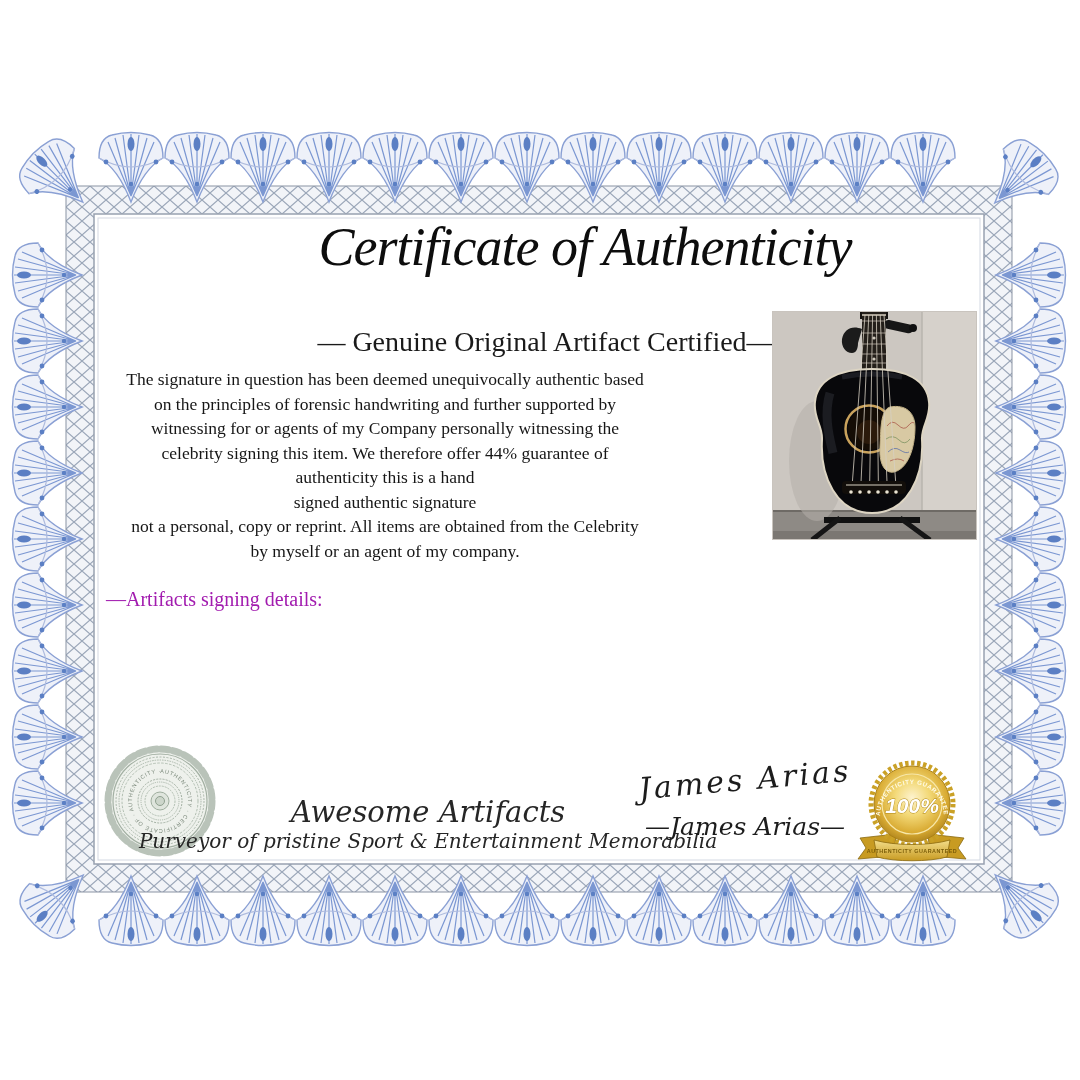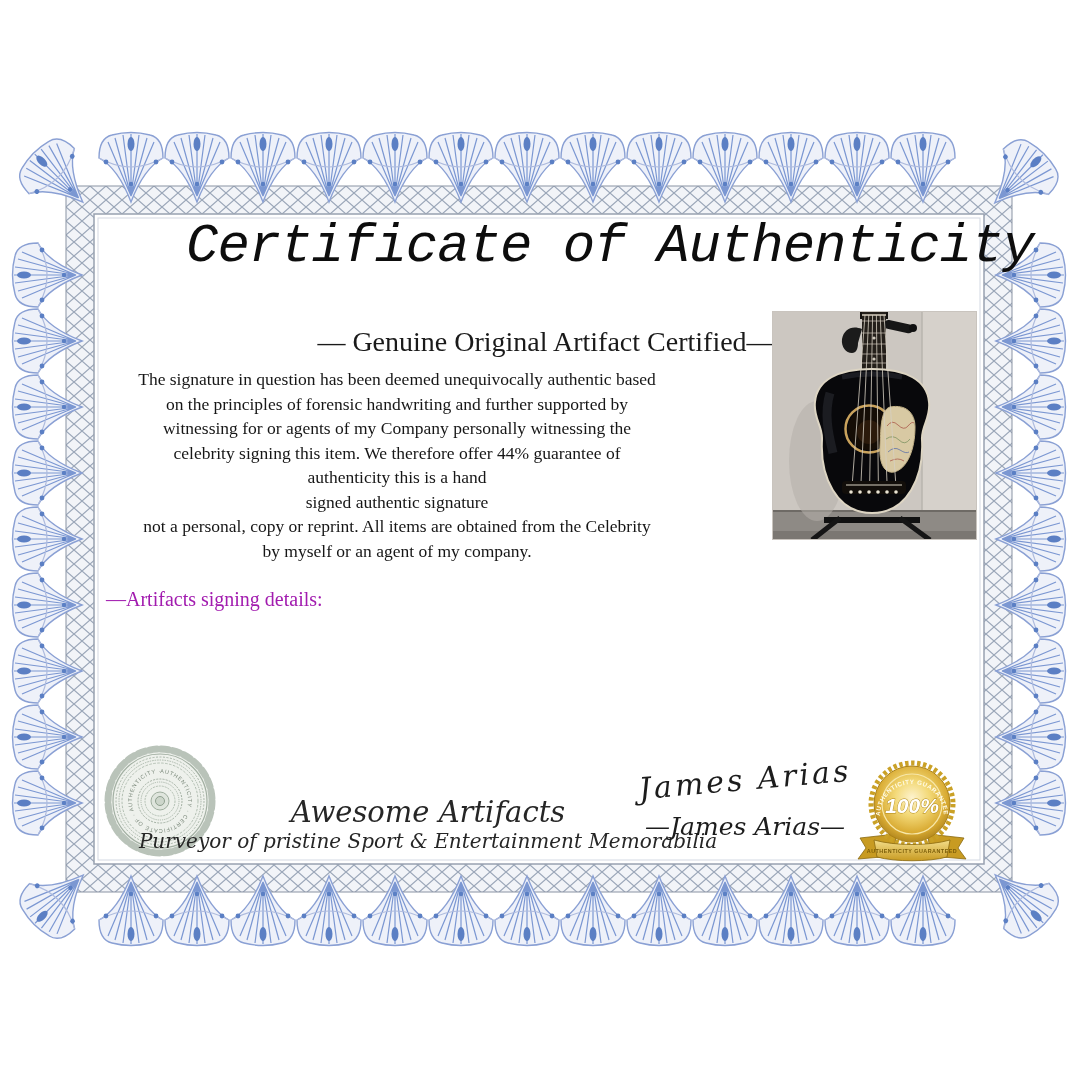--- a/index.html
+++ b/index.html
@@ -2,25 +2,25 @@
 <html><head>
 <meta charset="utf-8">
 <style>
   html,body{margin:0;padding:0;}
   body{width:1080px;height:1080px;background:#ffffff;position:relative;overflow:hidden;
        font-family:"Liberation Serif", serif;}
   .certificate{position:absolute;left:10px;top:130px;width:1058px;height:818px;}
   #border-svg{position:absolute;left:0;top:0;width:1058px;height:818px;overflow:visible;}
   .inner{position:absolute;left:84px;top:84px;width:890px;height:650px;}
   .title{position:absolute;left:0;top:2px;width:100%;padding-left:92px;box-sizing:border-box;
-         text-align:center;font-family:Liberation Mono, monospace;font-style:italic;
+         text-align:center;font-family:Liberation Serif, serif;font-style:italic;
          font-size:54px;letter-spacing:-1px;color:#0d0d0d;white-space:nowrap;}
   .subtitle{position:absolute;left:0;top:112px;width:100%;padding-left:14px;box-sizing:border-box;
             text-align:center;font-size:28px;color:#1a1a1a;white-space:nowrap;}
-  .bodytext{position:absolute;left:20px;top:153px;width:566px;text-align:center;
+  .bodytext{position:absolute;left:8px;top:153px;width:566px;text-align:center;
             font-size:17.5px;line-height:24.5px;color:#161616;}
   .h1{position:absolute;left:12px;top:322px;font-size:30px;color:#111;}
   .h2{position:absolute;left:12px;top:374px;font-size:20px;color:#a21caf;}
   .photo{position:absolute;left:678px;top:97px;width:205px;height:229px;}
   .seal-left{position:absolute;left:6px;top:527px;width:120px;height:120px;}
   .company{position:absolute;left:24px;top:574px;width:620px;text-align:center;color:#262626;margin-top:8px;}
   .company .name{font-family:"DejaVu Serif",serif;font-style:italic;font-size:29px;line-height:32px;}
   .company .tagline{font-family:"DejaVu Serif",serif;font-style:italic;font-size:20px;line-height:26px;}
   .sig-block{position:absolute;left:506px;top:548px;width:290px;text-align:center;color:#1c1c1c;}
   .sig-hand{font-family:"DejaVu Serif",serif;font-style:italic;font-size:30px;letter-spacing:3px;

